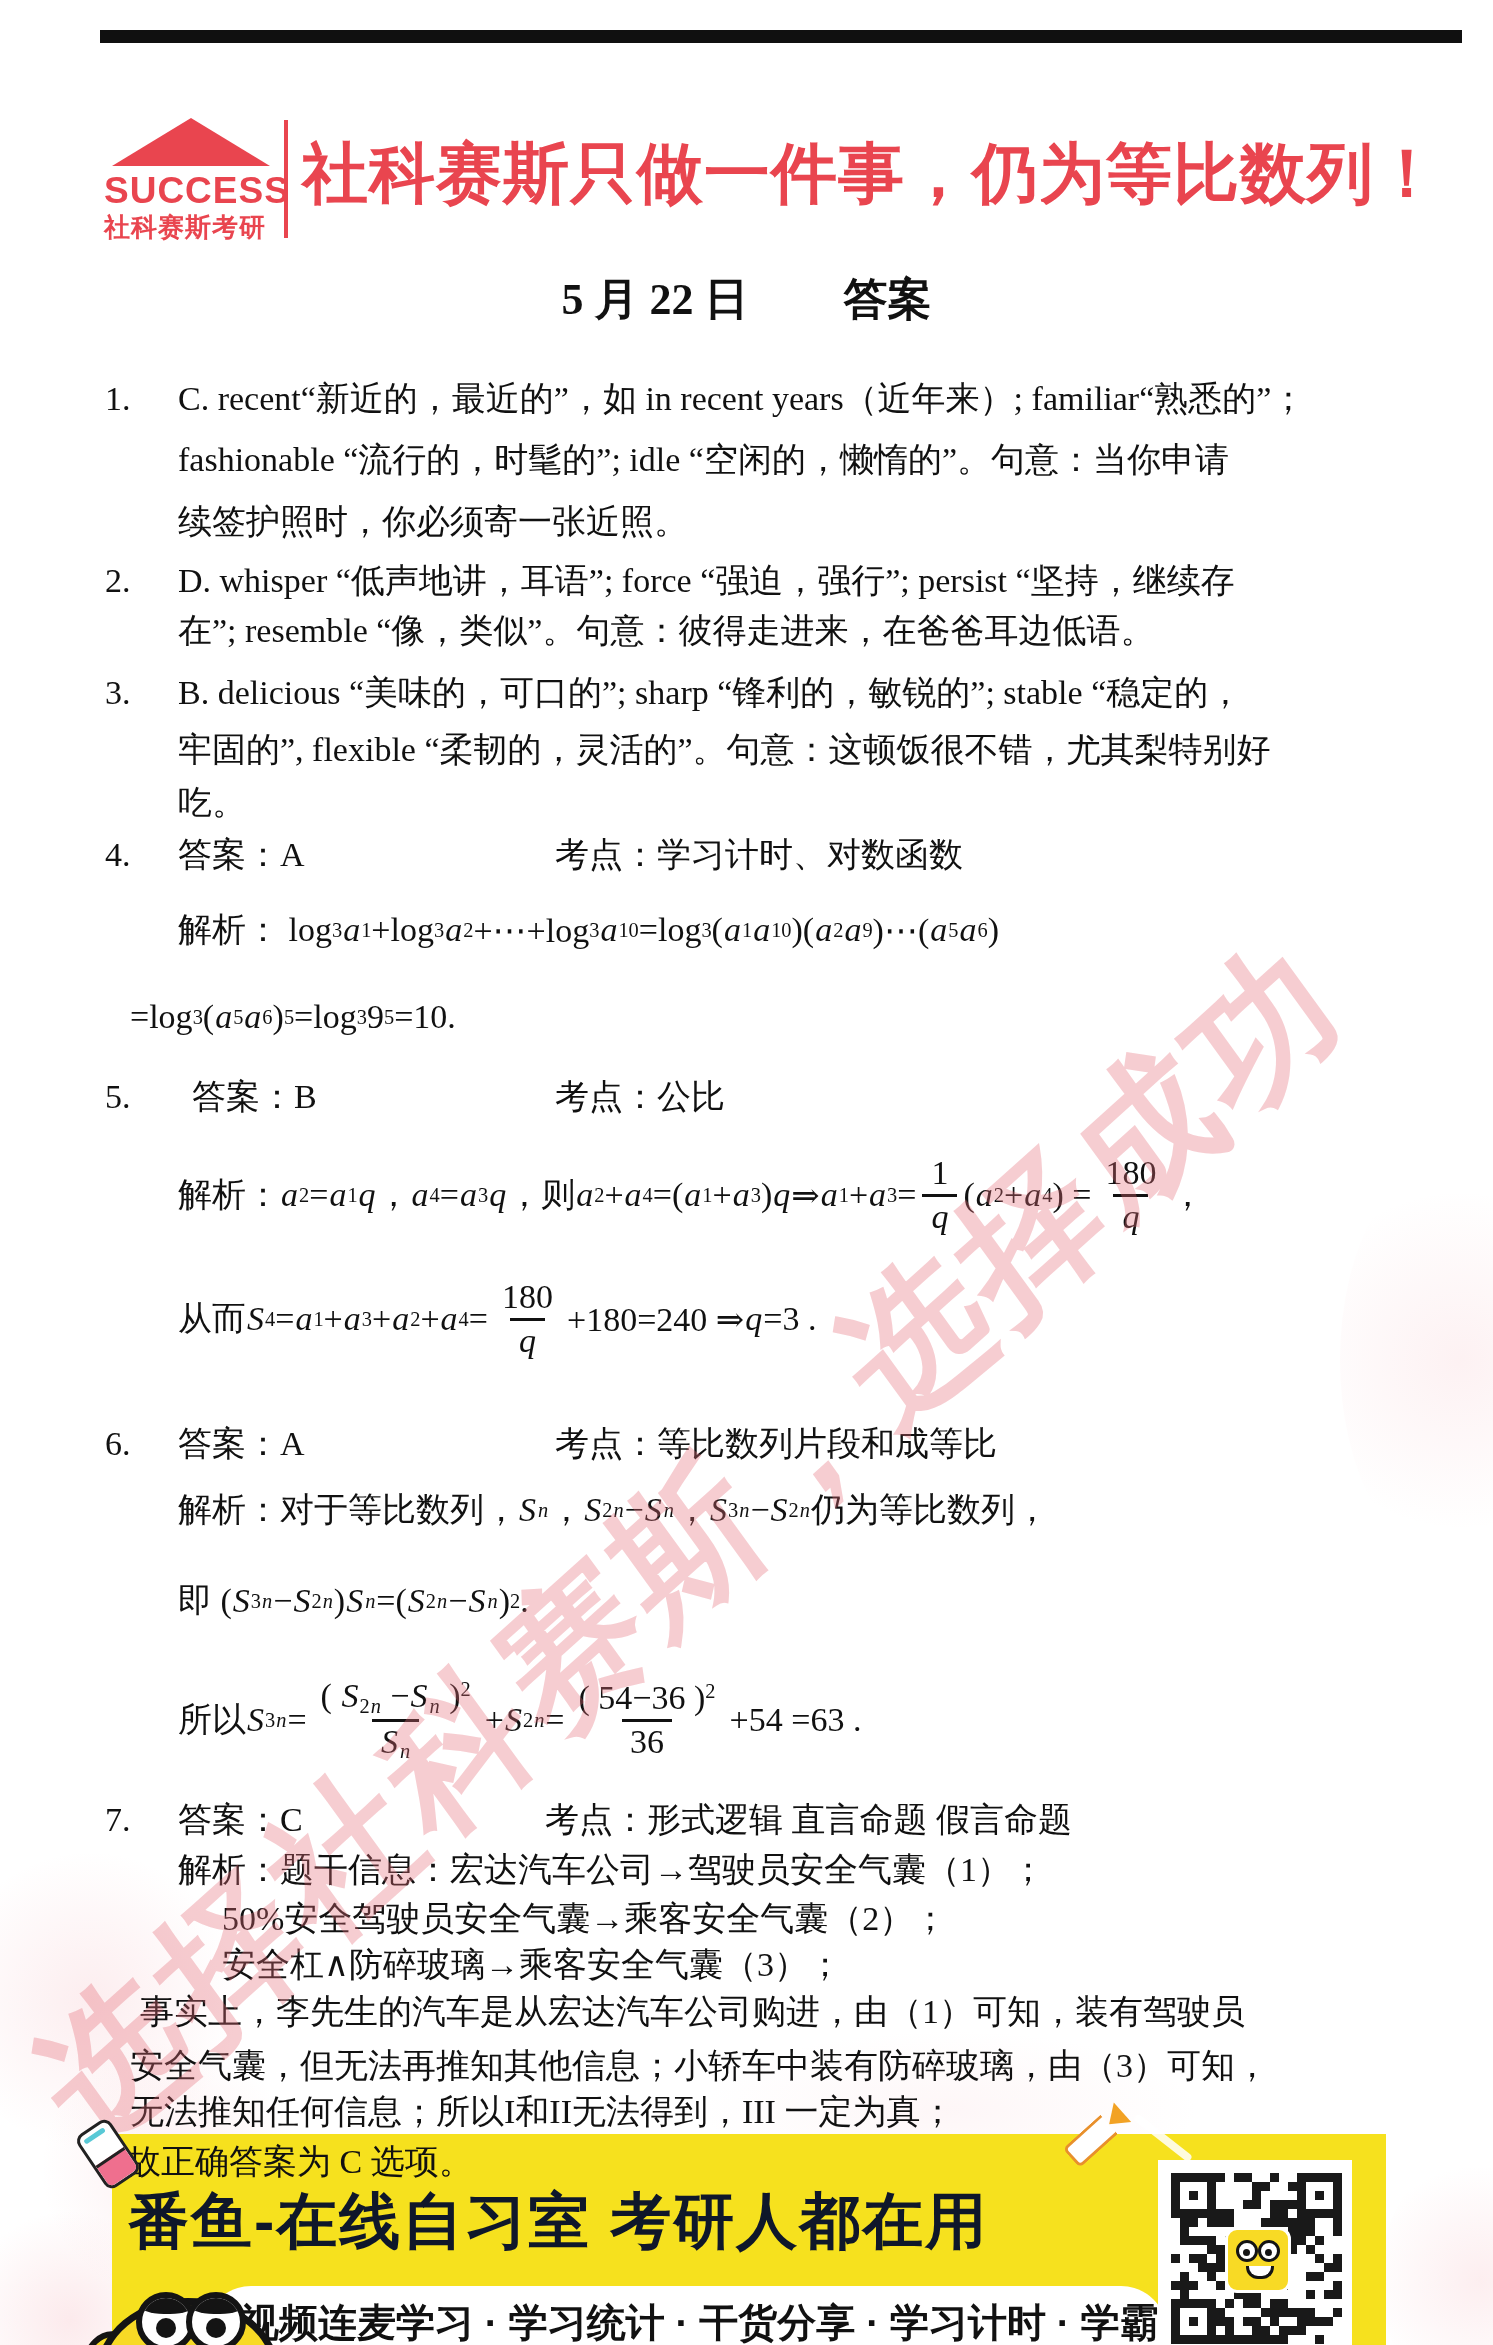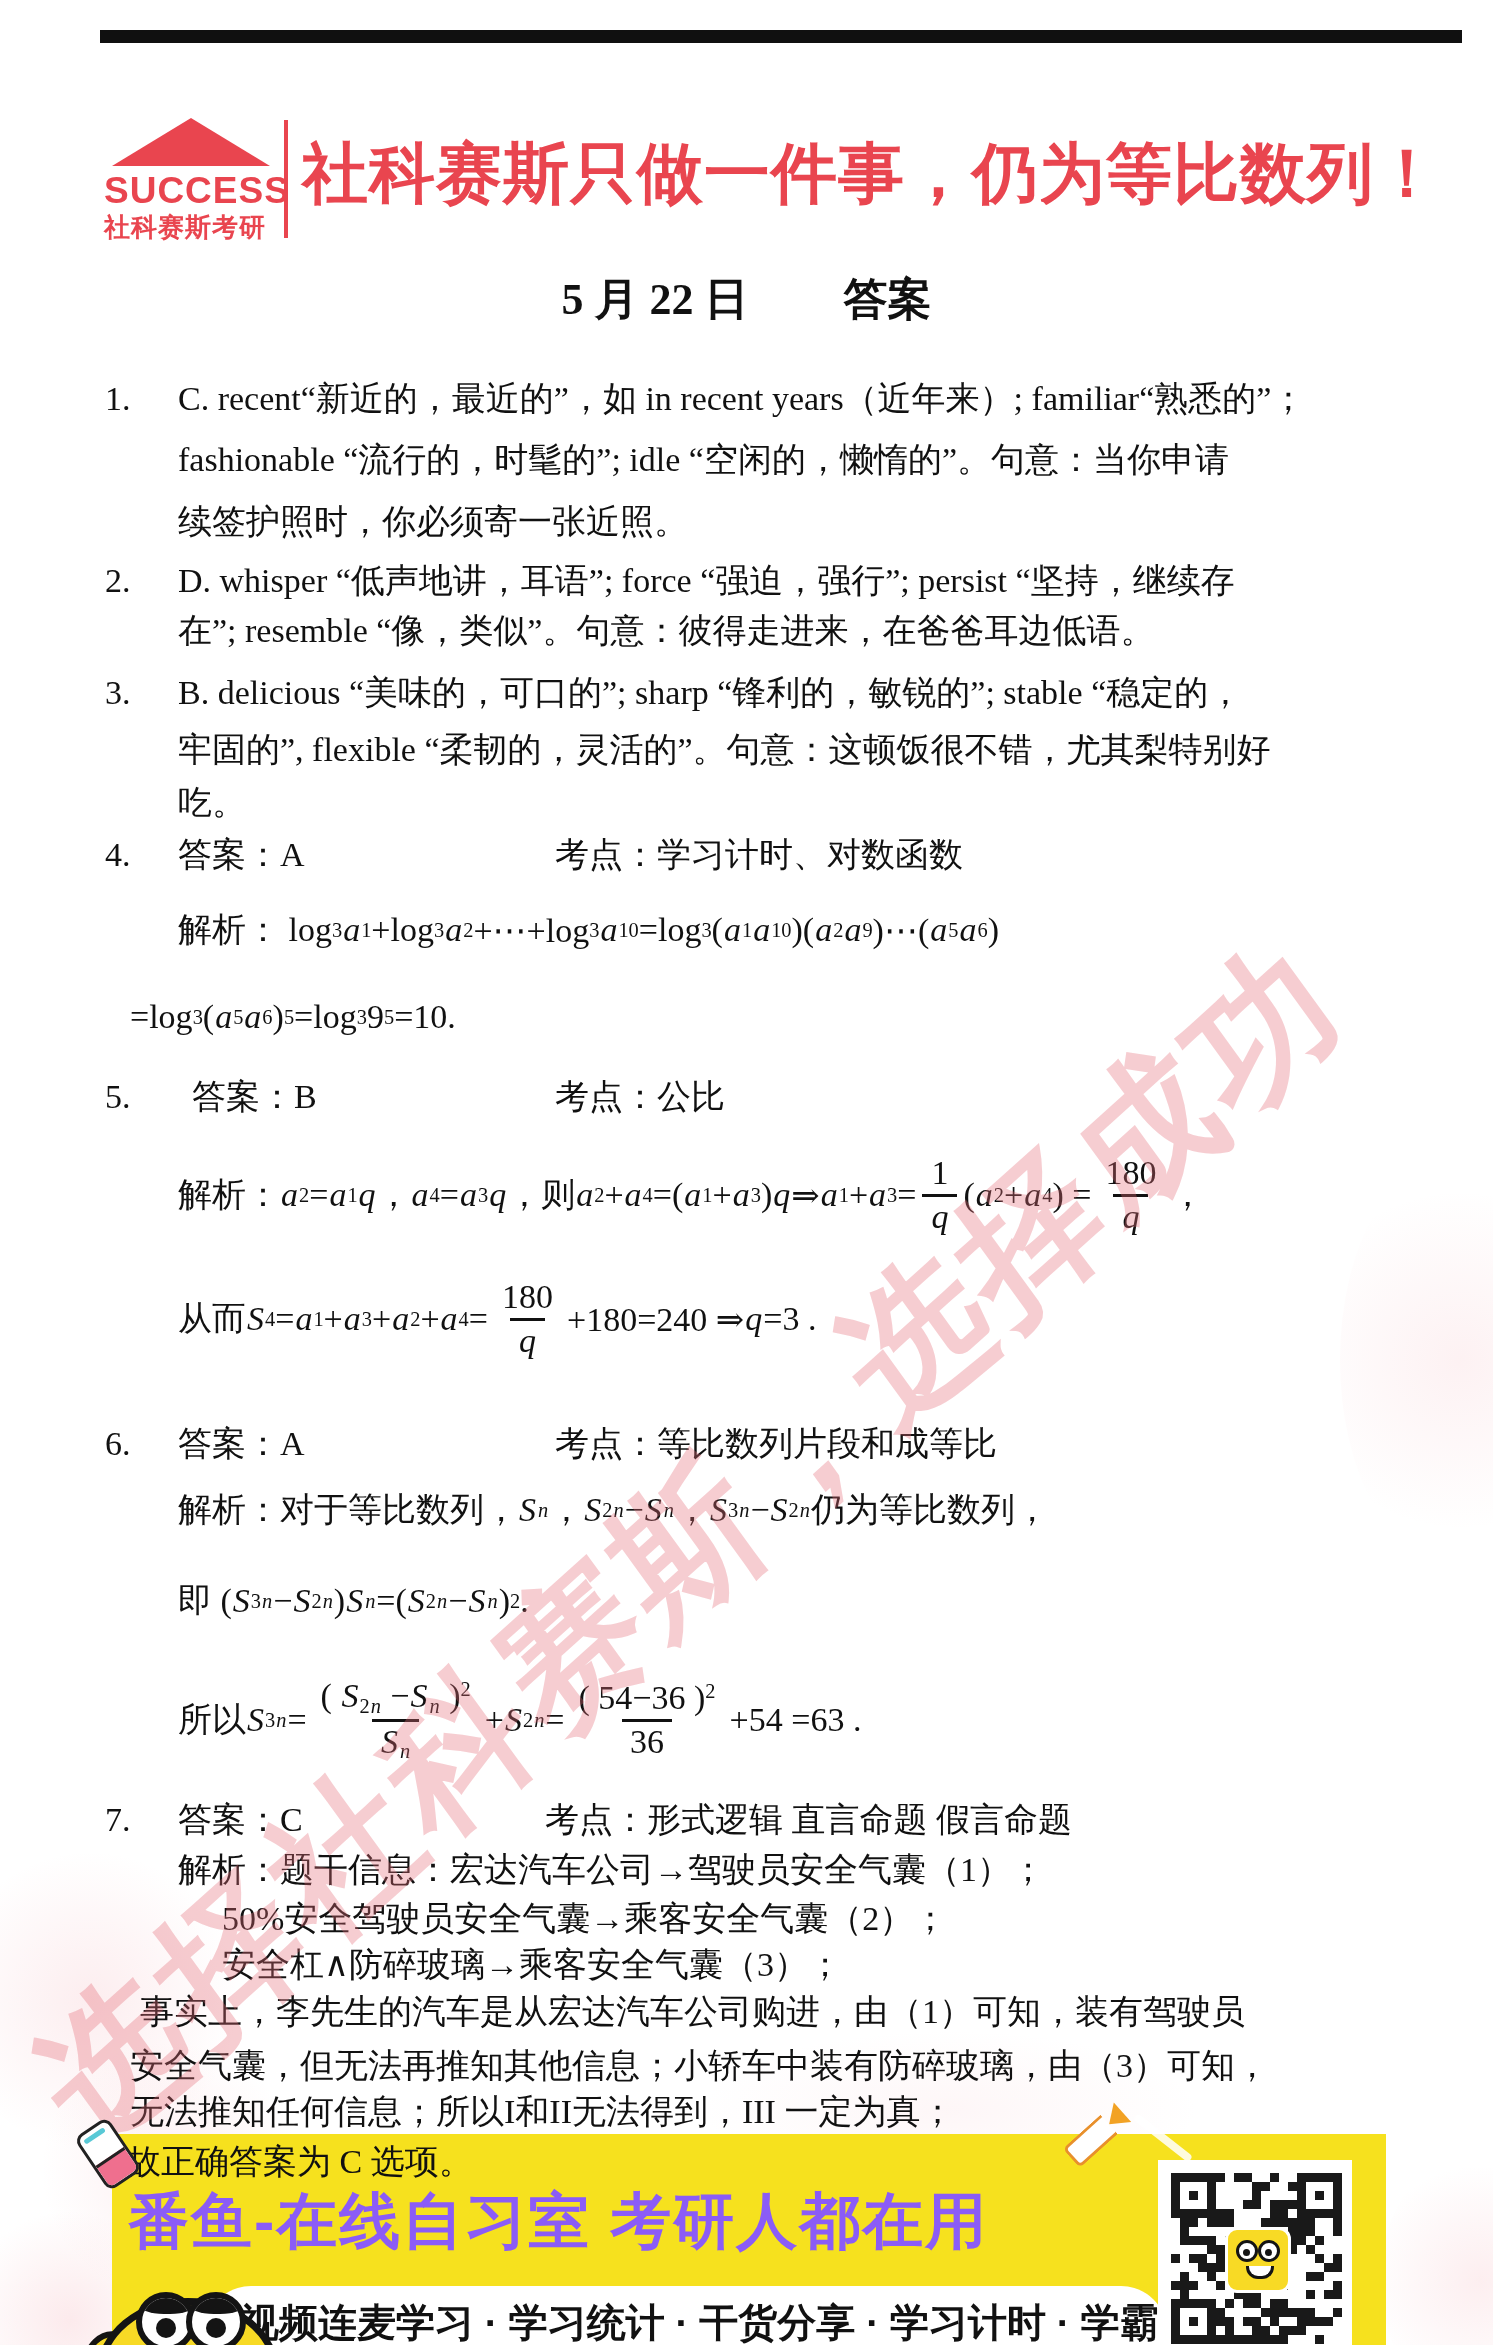--- a/index.html
+++ b/index.html
@@ -37,21 +37,21 @@
   
   .watermark{position:absolute;left:690px;top:1545px;transform:translate(-50%,-50%) rotate(-42deg) skewX(-6deg);
         font-family:"Liberation Sans","DejaVu Sans",sans-serif;font-weight:900;font-size:148px;
         letter-spacing:6px;color:rgba(228,108,120,0.34);white-space:nowrap;z-index:3;pointer-events:none;}
   .blob{position:absolute;border-radius:50%;pointer-events:none;}
   
   .banner{position:absolute;left:112px;top:2134px;width:1274px;height:211px;background:var(--yellow);z-index:4;}
   .conclusion{position:absolute;left:127px;top:2138px;font-size:34px;line-height:47px;white-space:nowrap;z-index:6;}
   .bannertitle{position:absolute;left:128px;top:2182px;z-index:5;
         font-family:"Liberation Sans","DejaVu Sans",sans-serif;font-weight:900;
-        font-size:61px;line-height:78px;letter-spacing:2px;color:#8b5cf6;white-space:nowrap;}
+        font-size:61px;line-height:78px;letter-spacing:2px;color:#0f172a;white-space:nowrap;}
   .pill{position:absolute;left:205px;top:2286px;width:962px;height:110px;background:#ffffff;
         border-radius:46px;z-index:5;}
   .features{position:absolute;left:240px;top:2296px;width:900px;z-index:6;text-align:center;
         font-family:"Liberation Sans","DejaVu Sans",sans-serif;font-weight:900;
         font-size:39px;color:#111;white-space:nowrap;}
   
   .eraser{position:absolute;left:88px;top:2122px;width:34px;height:58px;z-index:7;
           transform:rotate(-34deg);border:3px solid #222;border-radius:9px;background:#fff;overflow:hidden;}
   .eraser .band{position:absolute;left:0;bottom:0;width:100%;height:40%;background:#ef6f8e;border-top:3px solid #222;}
   .eraser .stripe{position:absolute;left:4px;top:4px;width:70%;height:5px;background:#59c9d6;border-radius:3px;}

